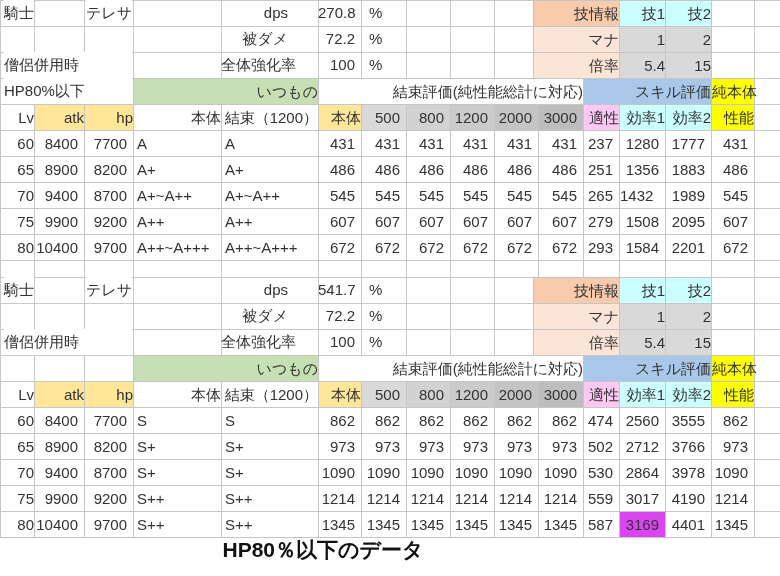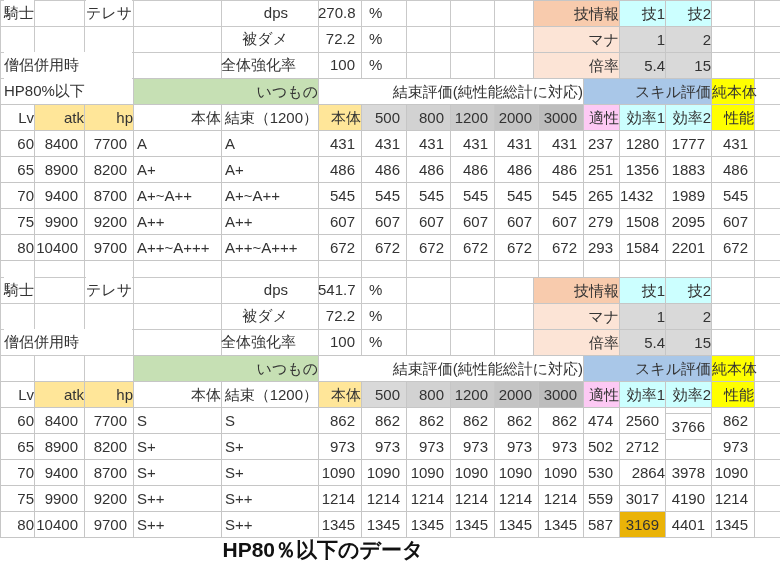--- a/index.html
+++ b/index.html
@@ -259,35 +259,35 @@
     <div class="cell a-l" style="left: 133px; top: 433px; width: 89px; height: 27px; background: rgb(255, 255, 255); padding-left: 3px;">S+</div>
     <div class="cell a-l" style="left: 221px; top: 433px; width: 98px; height: 27px; background: rgb(255, 255, 255); padding-left: 3px;">S+</div>
     <div class="cell a-r" style="left: 318px; top: 433px; width: 44px; height: 27px; background: rgb(255, 255, 255); padding-right: 6px;">973</div>
     <div class="cell a-r" style="left: 361px; top: 433px; width: 46px; height: 27px; background: rgb(255, 255, 255); padding-right: 6px;">973</div>
     <div class="cell a-r" style="left: 406px; top: 433px; width: 45px; height: 27px; background: rgb(255, 255, 255); padding-right: 6px;">973</div>
     <div class="cell a-r" style="left: 450px; top: 433px; width: 45px; height: 27px; background: rgb(255, 255, 255); padding-right: 6px;">973</div>
     <div class="cell a-r" style="left: 494px; top: 433px; width: 45px; height: 27px; background: rgb(255, 255, 255); padding-right: 6px;">973</div>
     <div class="cell a-r" style="left: 538px; top: 433px; width: 46px; height: 27px; background: rgb(255, 255, 255); padding-right: 6px;">973</div>
     <div class="cell a-r" style="left: 583px; top: 433px; width: 37px; height: 27px; background: rgb(255, 255, 255); padding-right: 6px;">502</div>
     <div class="cell a-r" style="left: 619px; top: 433px; width: 47px; height: 27px; background: rgb(255, 255, 255); padding-right: 6px;">2712</div>
-    <div class="cell a-r" style="left: 665px; top: 413px; width: 47px; height: 27px; background: rgb(255, 255, 255); padding-right: 6px;">3766</div>
+    <div class="cell a-r" style="left: 665px; top: 433px; width: 47px; height: 27px; background: rgb(255, 255, 255); padding-right: 6px;">3766</div>
     <div class="cell a-r" style="left: 711px; top: 433px; width: 44px; height: 27px; background: rgb(255, 255, 255); padding-right: 6px;">973</div>
     <div class="cell a-c" style="left: 0px; top: 459px; width: 35px; height: 27px; background: rgb(255, 255, 255);">70</div>
     <div class="cell a-r" style="left: 34px; top: 459px; width: 51px; height: 27px; background: rgb(255, 255, 255); padding-right: 6px;">9400</div>
     <div class="cell a-r" style="left: 84px; top: 459px; width: 50px; height: 27px; background: rgb(255, 255, 255); padding-right: 6px;">8700</div>
     <div class="cell a-l" style="left: 133px; top: 459px; width: 89px; height: 27px; background: rgb(255, 255, 255); padding-left: 3px;">S+</div>
     <div class="cell a-l" style="left: 221px; top: 459px; width: 98px; height: 27px; background: rgb(255, 255, 255); padding-left: 3px;">S+</div>
     <div class="cell a-r" style="left: 318px; top: 459px; width: 44px; height: 27px; background: rgb(255, 255, 255); padding-right: 6px;">1090</div>
     <div class="cell a-r" style="left: 361px; top: 459px; width: 46px; height: 27px; background: rgb(255, 255, 255); padding-right: 6px;">1090</div>
     <div class="cell a-r" style="left: 406px; top: 459px; width: 45px; height: 27px; background: rgb(255, 255, 255); padding-right: 6px;">1090</div>
     <div class="cell a-r" style="left: 450px; top: 459px; width: 45px; height: 27px; background: rgb(255, 255, 255); padding-right: 6px;">1090</div>
     <div class="cell a-r" style="left: 494px; top: 459px; width: 45px; height: 27px; background: rgb(255, 255, 255); padding-right: 6px;">1090</div>
     <div class="cell a-r" style="left: 538px; top: 459px; width: 46px; height: 27px; background: rgb(255, 255, 255); padding-right: 6px;">1090</div>
     <div class="cell a-r" style="left: 583px; top: 459px; width: 37px; height: 27px; background: rgb(255, 255, 255); padding-right: 6px;">530</div>
-    <div class="cell a-r" style="left: 619px; top: 459px; width: 47px; height: 27px; background: rgb(255, 255, 255); ">2864</div>
+    <div class="cell a-r" style="left: 619px; top: 459px; width: 47px; height: 27px; background: rgb(255, 255, 255); padding-right: 6px;">2864</div>
     <div class="cell a-r" style="left: 665px; top: 459px; width: 47px; height: 27px; background: rgb(255, 255, 255); padding-right: 6px;">3978</div>
     <div class="cell a-r" style="left: 711px; top: 459px; width: 44px; height: 27px; background: rgb(255, 255, 255); padding-right: 6px;">1090</div>
     <div class="cell a-c" style="left: 0px; top: 485px; width: 35px; height: 27px; background: rgb(255, 255, 255);">75</div>
     <div class="cell a-r" style="left: 34px; top: 485px; width: 51px; height: 27px; background: rgb(255, 255, 255); padding-right: 6px;">9900</div>
     <div class="cell a-r" style="left: 84px; top: 485px; width: 50px; height: 27px; background: rgb(255, 255, 255); padding-right: 6px;">9200</div>
     <div class="cell a-l" style="left: 133px; top: 485px; width: 89px; height: 27px; background: rgb(255, 255, 255); padding-left: 3px;">S++</div>
     <div class="cell a-l" style="left: 221px; top: 485px; width: 98px; height: 27px; background: rgb(255, 255, 255); padding-left: 3px;">S++</div>
     <div class="cell a-r" style="left: 318px; top: 485px; width: 44px; height: 27px; background: rgb(255, 255, 255); padding-right: 6px;">1214</div>
     <div class="cell a-r" style="left: 361px; top: 485px; width: 46px; height: 27px; background: rgb(255, 255, 255); padding-right: 6px;">1214</div>
     <div class="cell a-r" style="left: 406px; top: 485px; width: 45px; height: 27px; background: rgb(255, 255, 255); padding-right: 6px;">1214</div>
@@ -303,16 +303,16 @@
     <div class="cell a-r" style="left: 84px; top: 511px; width: 50px; height: 27px; background: rgb(255, 255, 255); padding-right: 6px;">9700</div>
     <div class="cell a-l" style="left: 133px; top: 511px; width: 89px; height: 27px; background: rgb(255, 255, 255); padding-left: 3px;">S++</div>
     <div class="cell a-l" style="left: 221px; top: 511px; width: 98px; height: 27px; background: rgb(255, 255, 255); padding-left: 3px;">S++</div>
     <div class="cell a-r" style="left: 318px; top: 511px; width: 44px; height: 27px; background: rgb(255, 255, 255); padding-right: 6px;">1345</div>
     <div class="cell a-r" style="left: 361px; top: 511px; width: 46px; height: 27px; background: rgb(255, 255, 255); padding-right: 6px;">1345</div>
     <div class="cell a-r" style="left: 406px; top: 511px; width: 45px; height: 27px; background: rgb(255, 255, 255); padding-right: 6px;">1345</div>
     <div class="cell a-r" style="left: 450px; top: 511px; width: 45px; height: 27px; background: rgb(255, 255, 255); padding-right: 6px;">1345</div>
     <div class="cell a-r" style="left: 494px; top: 511px; width: 45px; height: 27px; background: rgb(255, 255, 255); padding-right: 6px;">1345</div>
     <div class="cell a-r" style="left: 538px; top: 511px; width: 46px; height: 27px; background: rgb(255, 255, 255); padding-right: 6px;">1345</div>
     <div class="cell a-r" style="left: 583px; top: 511px; width: 37px; height: 27px; background: rgb(255, 255, 255); padding-right: 6px;">587</div>
-    <div class="cell a-r" style="left: 619px; top: 511px; width: 47px; height: 27px; background: #eab308; padding-right: 6px;">3169</div>
+    <div class="cell a-r" style="left: 619px; top: 511px; width: 47px; height: 27px; background: #d946ef; padding-right: 6px;">3169</div>
     <div class="cell a-r" style="left: 665px; top: 511px; width: 47px; height: 27px; background: rgb(255, 255, 255); padding-right: 6px;">4401</div>
     <div class="cell a-r" style="left: 711px; top: 511px; width: 44px; height: 27px; background: rgb(255, 255, 255); padding-right: 6px;">1345</div>
   </div>
 
 </body></html>

